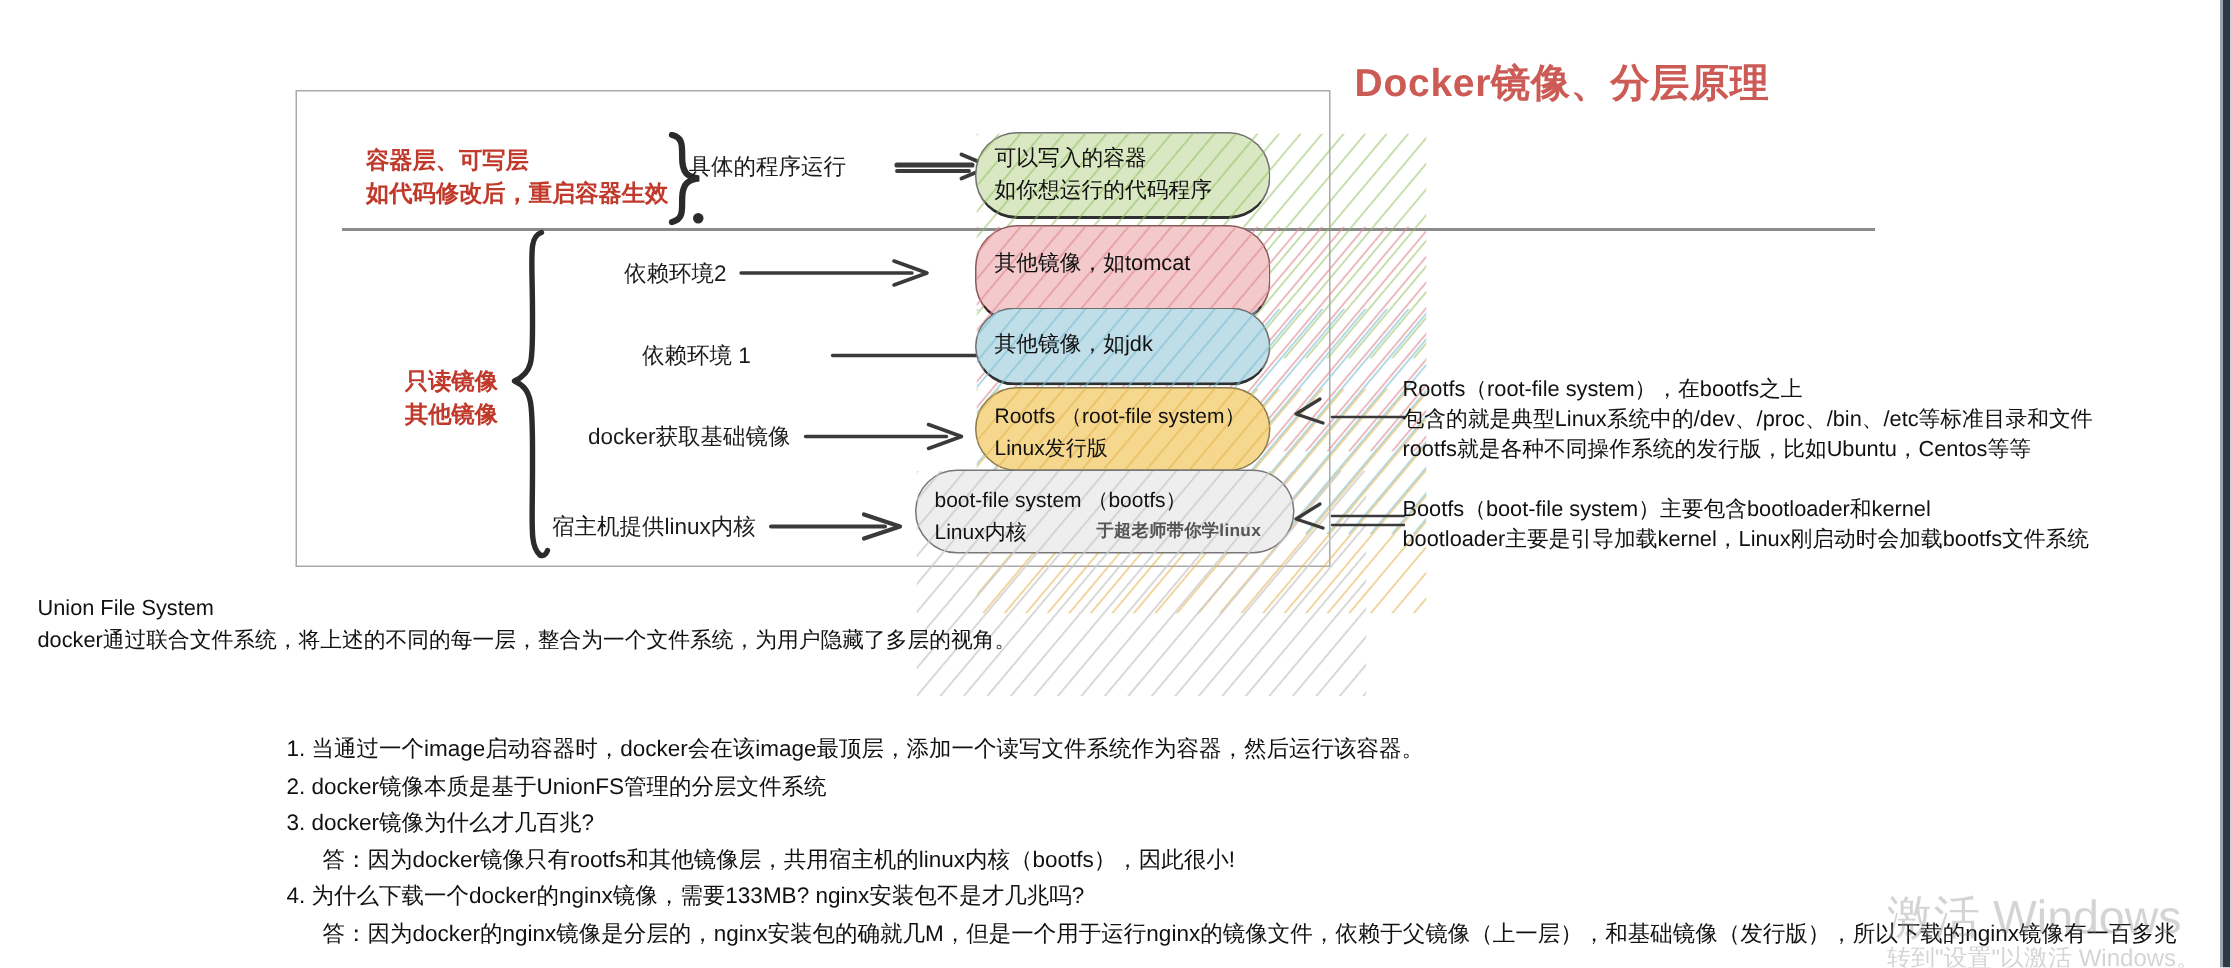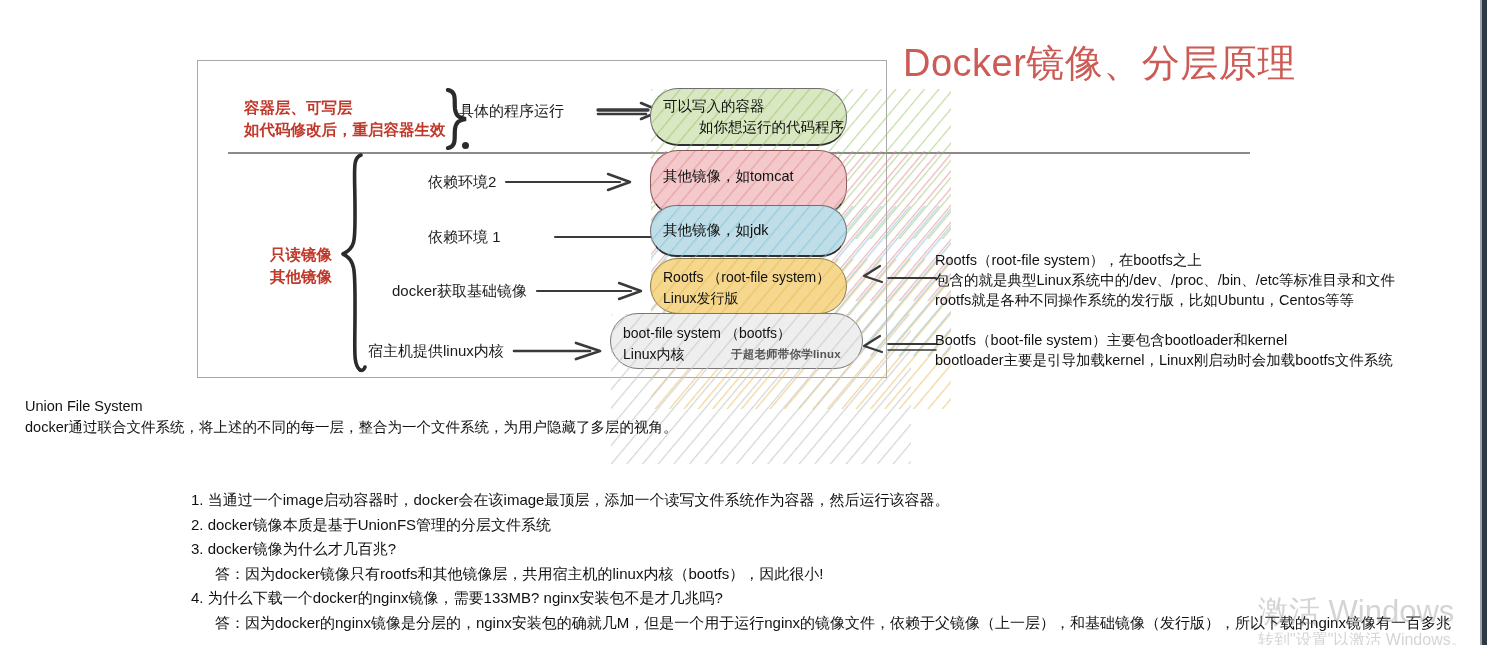--- a/index.html
+++ b/index.html
@@ -27,22 +27,22 @@
     position: absolute;
     top: 0; right: 5px;
     width: 2px; height: 645px;
     background: #9aa5ad;
   }
 
   
   .title {
     position: absolute;
     left: 903px; top: 38px;
-    font-size: 38px;
-    font-weight: 400;
+    font-size: 26px;
+    font-weight: 700;
     letter-spacing: 0.5px;
     color: #cc5b55;
     white-space: nowrap;
   }
 
   
   .frame {
     position: absolute;
     left: 197px; top: 60px;
     width: 690px; height: 318px;
@@ -237,21 +237,21 @@
 
 <div class="arrow-row" style="left:459px; top:100px;gap:24px;">
   <span class="arrow-text">具体的程序运行</span>
   <svg class="arrow-gfx" width="68" height="20" viewBox="0 0 68 20" style="margin-left:8px;">
     <path d="M2 9 L52 9" stroke="#3a3a3a" stroke-width="3.4" stroke-linecap="round"></path>
     <path d="M2 13 L50 13" stroke="#3a3a3a" stroke-width="2.6" stroke-linecap="round"></path>
     <path d="M45 2 L64 10 L45 18" fill="none" stroke="#3a3a3a" stroke-width="2.6" stroke-linecap="round" stroke-linejoin="round"></path>
   </svg>
 </div>
 
-<div class="arrow-row" style="left:428px; top:171px;">
+<div class="arrow-row" style="left:416px; top:171px;">
   <span class="arrow-text">依赖环境2</span>
   <svg class="arrow-gfx" width="130" height="20" viewBox="0 0 130 20" style="margin-left:8px;">
     <path d="M2 10 L116 10" stroke="#3a3a3a" stroke-width="2.2" stroke-linecap="round"></path>
     <path d="M104 2 L126 10 L104 18" fill="none" stroke="#3a3a3a" stroke-width="2.4" stroke-linecap="round" stroke-linejoin="round"></path>
   </svg>
 </div>
 
 <div class="arrow-row" style="left:428px; top:226px;gap:44px;">
   <span class="arrow-text">依赖环境 1</span>
   <svg class="arrow-gfx" width="130" height="20" viewBox="0 0 130 20" style="margin-left:8px;">
@@ -279,21 +279,21 @@
 <div class="layer layer-green">
   <svg class="hatch">
       <defs>
     <pattern id="hg" width="11" height="11" patternUnits="userSpaceOnUse" patternTransform="rotate(40)">
       <line x1="0" y1="0" x2="0" y2="11" stroke="#8fbd5a" stroke-width="2.4" opacity="0.55"></line>
     </pattern>
       </defs>
     <rect width="100%" height="100%" fill="url(#hg)"></rect>
   </svg>
   <span style="position:relative;">可以写入的容器</span>
-  <span class="l2" style="position:relative;margin-left:36px;">如你想运行的代码程序</span>
+  <span class="l2" style="position:relative;">如你想运行的代码程序</span>
 </div>
 
 <div class="layer layer-pink">
   <svg class="hatch">
       <defs>
     <pattern id="hp" width="11" height="11" patternUnits="userSpaceOnUse" patternTransform="rotate(40)">
       <line x1="0" y1="0" x2="0" y2="11" stroke="#e08a90" stroke-width="2.6" opacity="0.6"></line>
     </pattern>
       </defs>
     <rect width="100%" height="100%" fill="url(#hp)"></rect>

